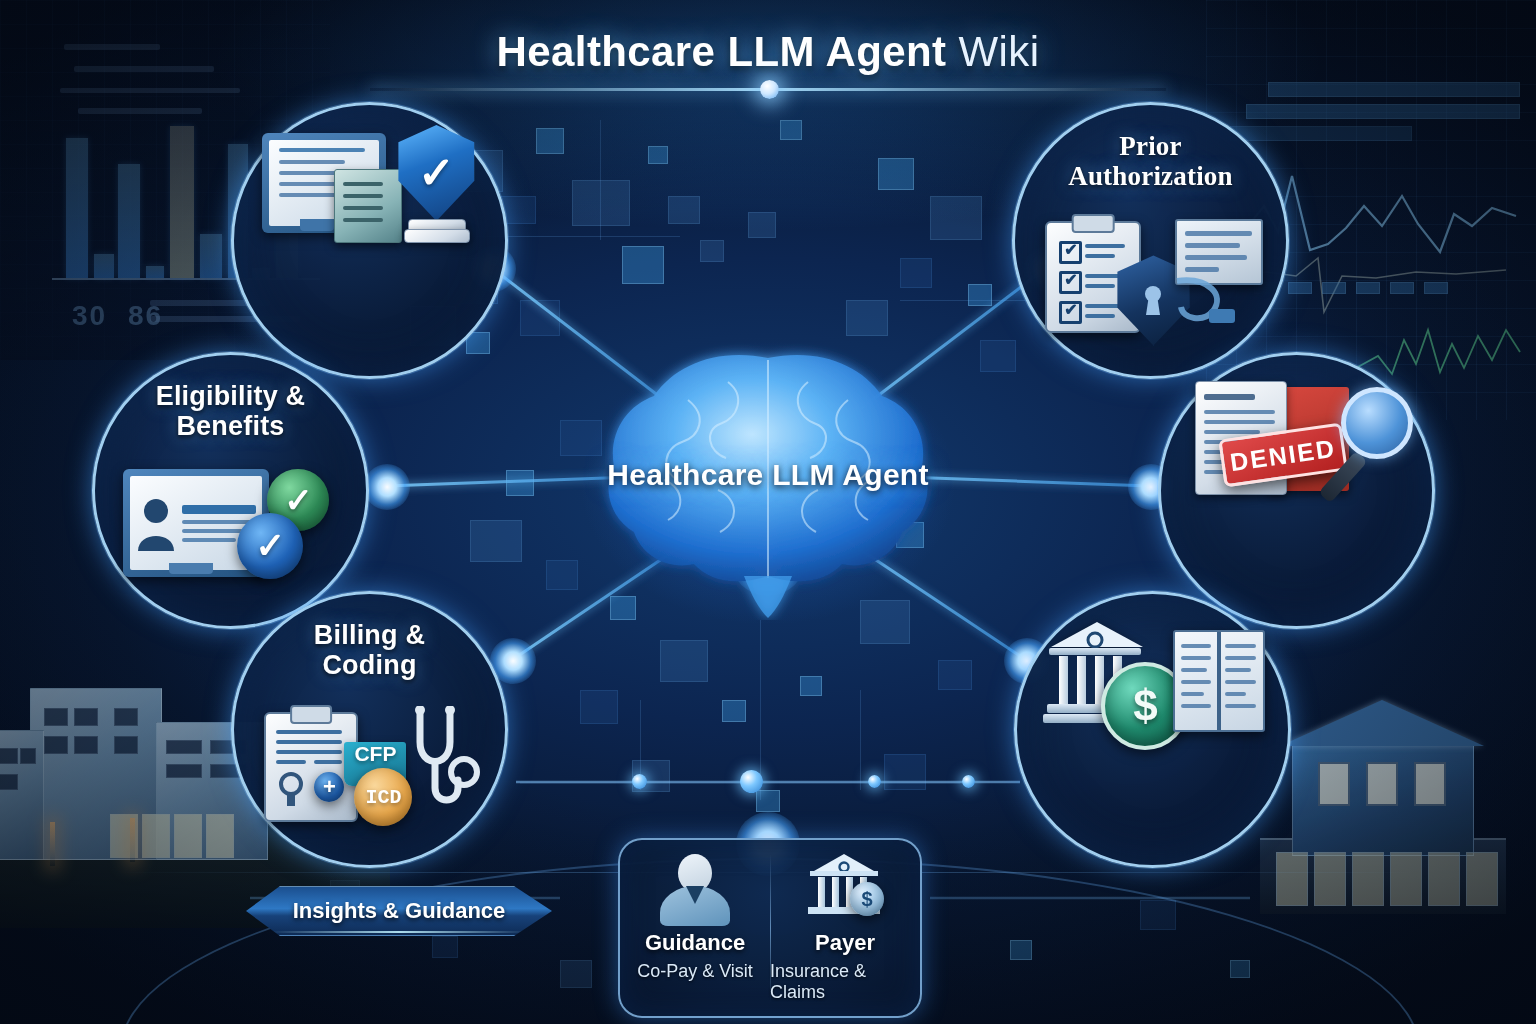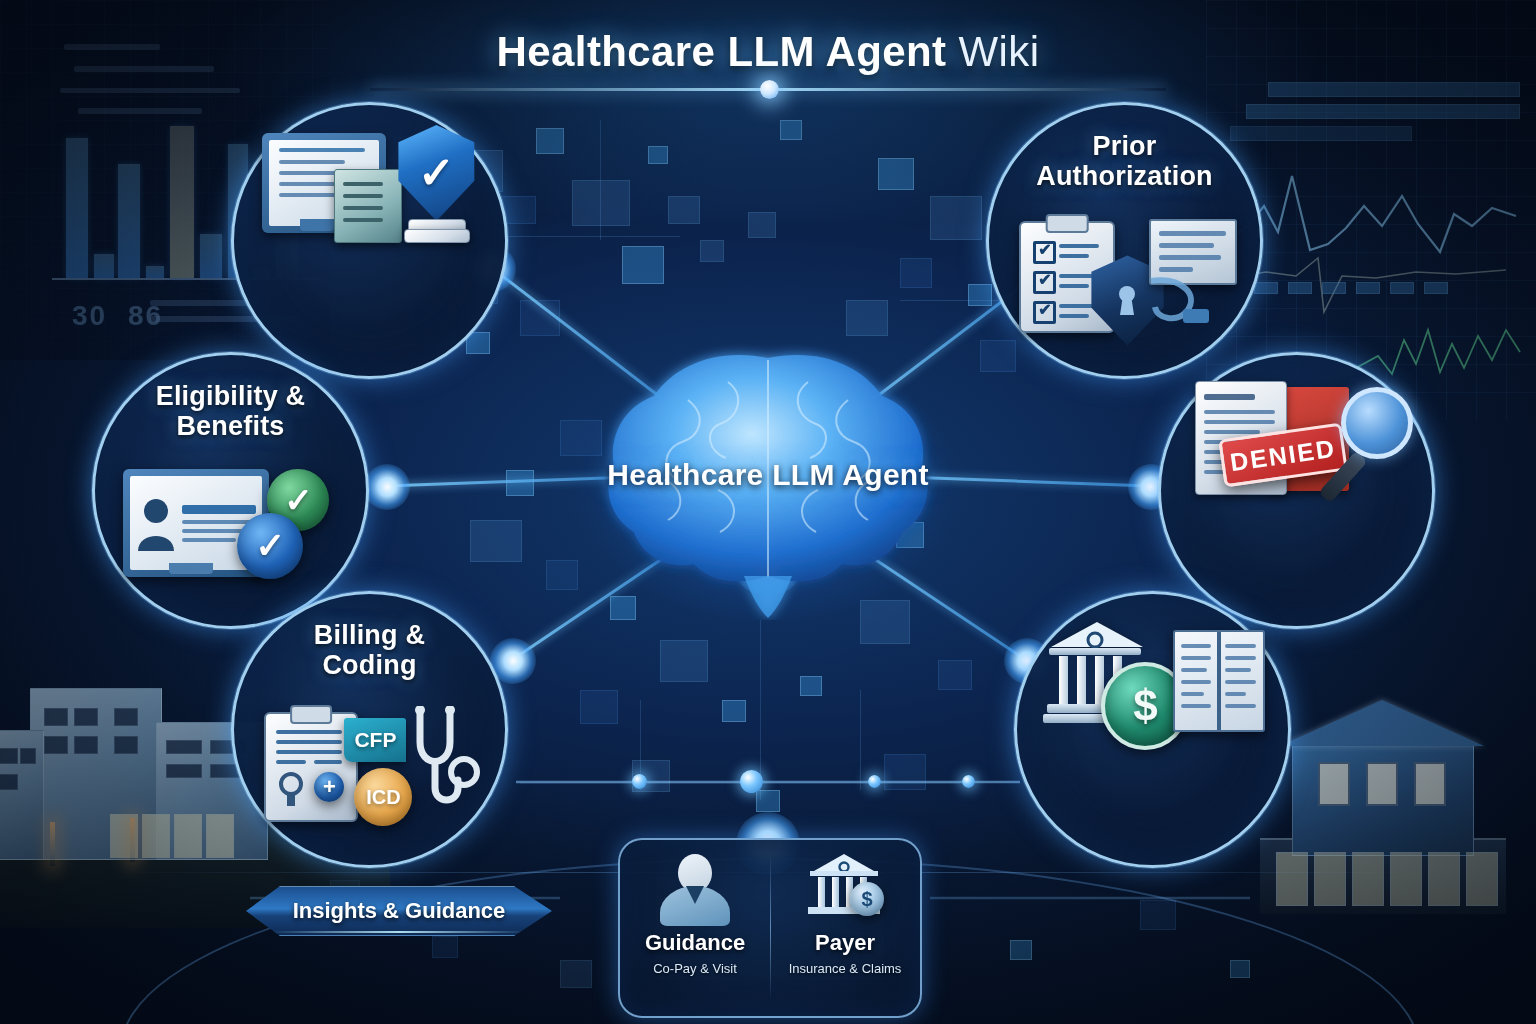--- a/index.html
+++ b/index.html
@@ -313,21 +313,21 @@
   .actor-div {
     position: absolute; left: 50%; top: 14px; bottom: 14px; width: 1px;
     background: linear-gradient(to bottom, rgba(150,205,255,0), rgba(150,205,255,.6), rgba(150,205,255,0));
   }
   .actor-art { position: relative; width: 78px; height: 74px; margin-top: 12px; }
   .actor-name {
     color: #fff; font-size: 22px; font-weight: bold; margin-top: 4px;
     text-shadow: 0 2px 5px rgba(0,0,0,.8);
   }
   .actor-sub {
-    color: #dbeaf8; font-size: 13px; margin-top: 5px;
+    color: #dbeaf8; font-size: 18px; margin-top: 5px;
     text-shadow: 0 1px 3px rgba(0,0,0,.8);
   }
 
   
   .flow {
     position: absolute; height: 48px;
     display: flex; align-items: center; justify-content: center;
     color: #fff; font-size: 22px; font-weight: bold;
     text-shadow: 0 2px 5px rgba(0,0,0,.8);
     background: linear-gradient(to bottom, #1b4f8f 0%, #2e78c4 45%, #17427a 60%, #0e2b55 100%);
@@ -624,21 +624,21 @@
         <div class="srv-line" style="top:48px;"></div>
       </div>
       <div class="art shield-blue" style="left:140px;top:14px;width:76px;height:96px;">
         <span class="check" style="font-size:44px;">✓</span>
       </div>
       <div class="art doc" style="left:150px;top:108px;width:56px;height:12px;"></div>
       <div class="art doc" style="left:146px;top:118px;width:64px;height:12px;"></div>
     </div>
   </div>
 
-  <div class="node" style="left:986px;top:102px;width:271px;height:271px;">
+  <div class="node" style="left:1012px;top:102px;width:271px;height:271px;font-family:Liberation Serif, serif;">
     <div class="node-title">
       <span>Prior</span><br><span>Authorization</span>
     </div>
     <div class="node-art">
       <div class="art clipboard" style="left:6px;top:24px;width:92px;height:108px;">
         <div class="clip-top"></div>
         <div class="cbox" style="left:12px;top:18px;">✔</div>
         <div class="crule" style="left:38px;top:21px;width:40px;"></div>
         <div class="crule" style="left:38px;top:31px;width:30px;"></div>
         <div class="cbox" style="left:12px;top:48px;">✔</div>
@@ -731,24 +731,24 @@
         <div class="crule" style="left:10px;top:46px;width:30px;"></div>
         <div class="crule" style="left:48px;top:46px;width:28px;"></div>
         <svg style="position:absolute;left:10px;top:58px;" width="30" height="36" viewBox="0 0 30 36">
           <circle cx="15" cy="12" r="10" fill="none" stroke="#31557c" stroke-width="4"></circle>
           <rect x="11" y="22" width="8" height="12" fill="#31557c"></rect>
         </svg>
         <div class="art circle-badge" style="left:48px;top:58px;width:30px;height:30px;background:radial-gradient(circle at 36% 30%,#6fb6f5,#1f63b8 60%,#11407e);">
           <span class="check" style="font-size:22px;">+</span>
         </div>
       </div>
-      <div class="art" style="left:86px;top:32px;width:62px;height:44px;background:linear-gradient(160deg,#2bb0cf,#15718d);border-radius:3px 3px 0 8px;display:flex;align-items:center;justify-content:center;box-shadow:0 4px 10px rgba(0,0,0,.5);">
+      <div class="art" style="left:86px;top:56px;width:62px;height:44px;background:linear-gradient(160deg,#2bb0cf,#15718d);border-radius:3px 3px 0 8px;display:flex;justify-content:center;box-shadow:0 4px 10px rgba(0,0,0,.5);">
         <span style="color:#fff;font-size:21px;font-weight:bold;text-shadow:0 2px 4px rgba(0,0,0,.5);">CFP</span>
       </div>
-      <div class="art circle-badge" style="left:96px;top:82px;width:58px;height:58px;background:radial-gradient(circle at 36% 30%,#f9d79b,#e9a84c 55%,#c07d21);">
+      <div class="art circle-badge" style="left:96px;top:82px;width:58px;height:58px;background:radial-gradient(circle at 36% 30%,#f9d79b,#e9a84c 55%,#c07d21);font-family:Liberation Mono, monospace;">
         <span style="color:#fff;font-size:20px;font-weight:bold;text-shadow:0 2px 4px rgba(0,0,0,.4);">ICD</span>
       </div>
       <div class="art" style="left:148px;top:20px;width:78px;height:118px;">
         <svg width="78" height="118" viewBox="0 0 78 118">
           <path d="M14 6 L14 36 C14 62 44 62 44 36 L44 6" fill="none" stroke="#dfe9f2" stroke-width="7" stroke-linecap="round"></path>
           <path d="M29 58 L29 82 C29 98 52 98 52 82 L52 74" fill="none" stroke="#dfe9f2" stroke-width="7" stroke-linecap="round"></path>
           <circle cx="58" cy="66" r="13" fill="none" stroke="#dfe9f2" stroke-width="6"></circle>
           <circle cx="14" cy="4" r="5" fill="#dfe9f2"></circle>
           <circle cx="44" cy="4" r="5" fill="#dfe9f2"></circle>
         </svg>

